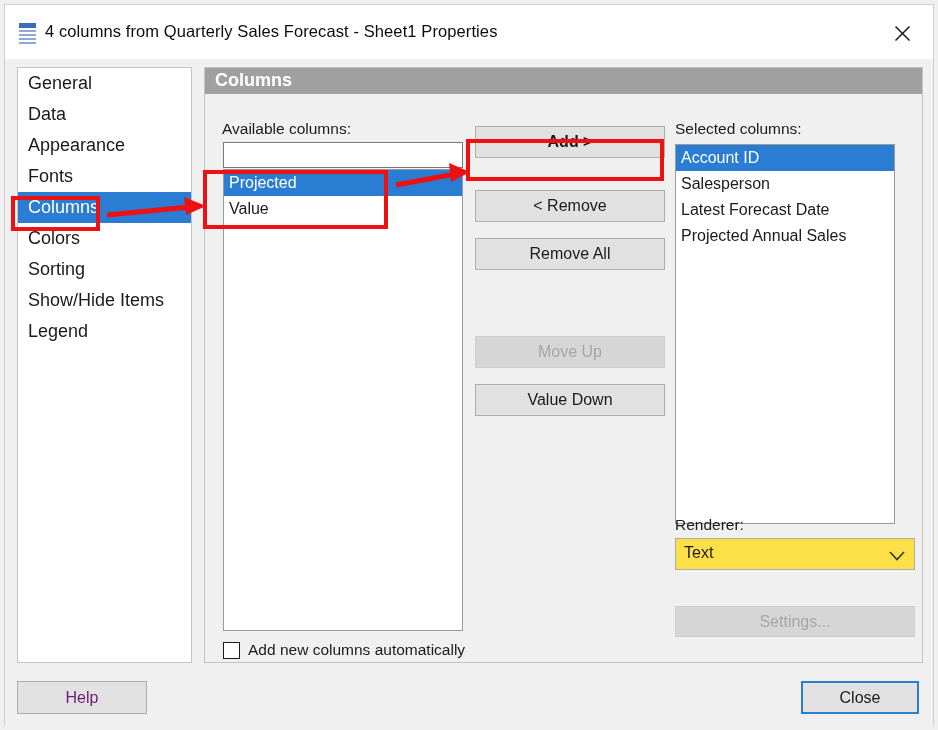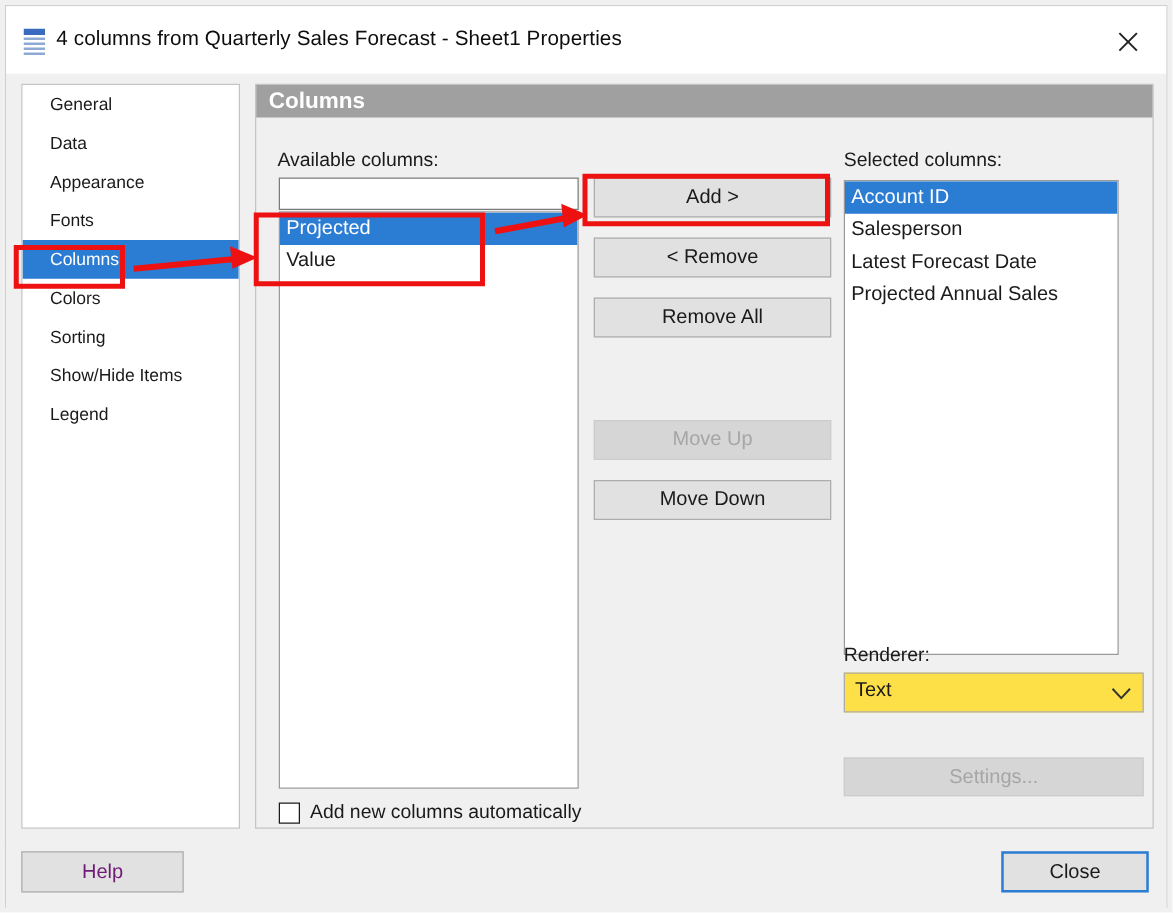--- a/index.html
+++ b/index.html
@@ -103,22 +103,22 @@
     width: 175px;
     height: 596px;
     background: #ffffff;
     border: 1px solid #c4c4c4;
     box-sizing: border-box;
     overflow: hidden;
   }
   .nav-item {
     height: 31px;
     line-height: 31px;
-    padding-left: 22px;
-    font-size: 14px;
+    padding-left: 10px;
+    font-size: 18px;
     color: #1a1a1a;
     white-space: nowrap;
     cursor: pointer;
     box-sizing: border-box;
   }
   .nav-item.selected {
     background: #2b7cd3;
     color: #ffffff;
   }
 
@@ -223,21 +223,21 @@
     cursor: pointer;
     padding: 0;
     text-align: center;
   }
   .btn.disabled {
     color: #a6a6a6;
     background: #d6d6d6;
     border-color: #cccccc;
     cursor: default;
   }
-  .btn-add        { left: 270px; top: 74px;  width: 190px; height: 32px; }
+  .btn-add        { left: 270px; top: 58px;  width: 190px; height: 32px; font-weight: bold; }
   .btn-remove     { left: 270px; top: 122px; width: 190px; height: 32px; }
   .btn-remove-all { left: 270px; top: 170px; width: 190px; height: 32px; }
   .btn-move-up    { left: 270px; top: 268px; width: 190px; height: 32px; }
   .btn-move-down  { left: 270px; top: 316px; width: 190px; height: 32px; }
   .btn-settings   { left: 470px; top: 538px; width: 240px; height: 31px; }
 
   
   .select-box {
     position: absolute;
     left: 470px;
@@ -384,21 +384,21 @@
 
         <div class="listbox list-available">
           <div class="list-row selected">Projected</div>
           <div class="list-row">Value</div>
         </div>
 
         <button class="btn btn-add">Add &gt;</button>
         <button class="btn btn-remove">&lt; Remove</button>
         <button class="btn btn-remove-all">Remove All</button>
         <button class="btn btn-move-up disabled">Move Up</button>
-        <button class="btn btn-move-down">Move Down</button>
+        <button class="btn btn-move-down">Value Down</button>
 
         <div class="field-label lbl-selected">Selected columns:</div>
         <div class="listbox list-selected">
           <div class="list-row selected">Account ID</div>
           <div class="list-row">Salesperson</div>
           <div class="list-row">Latest Forecast Date</div>
           <div class="list-row">Projected Annual Sales</div>
         </div>
 
         <div class="field-label lbl-renderer">Renderer:</div>

